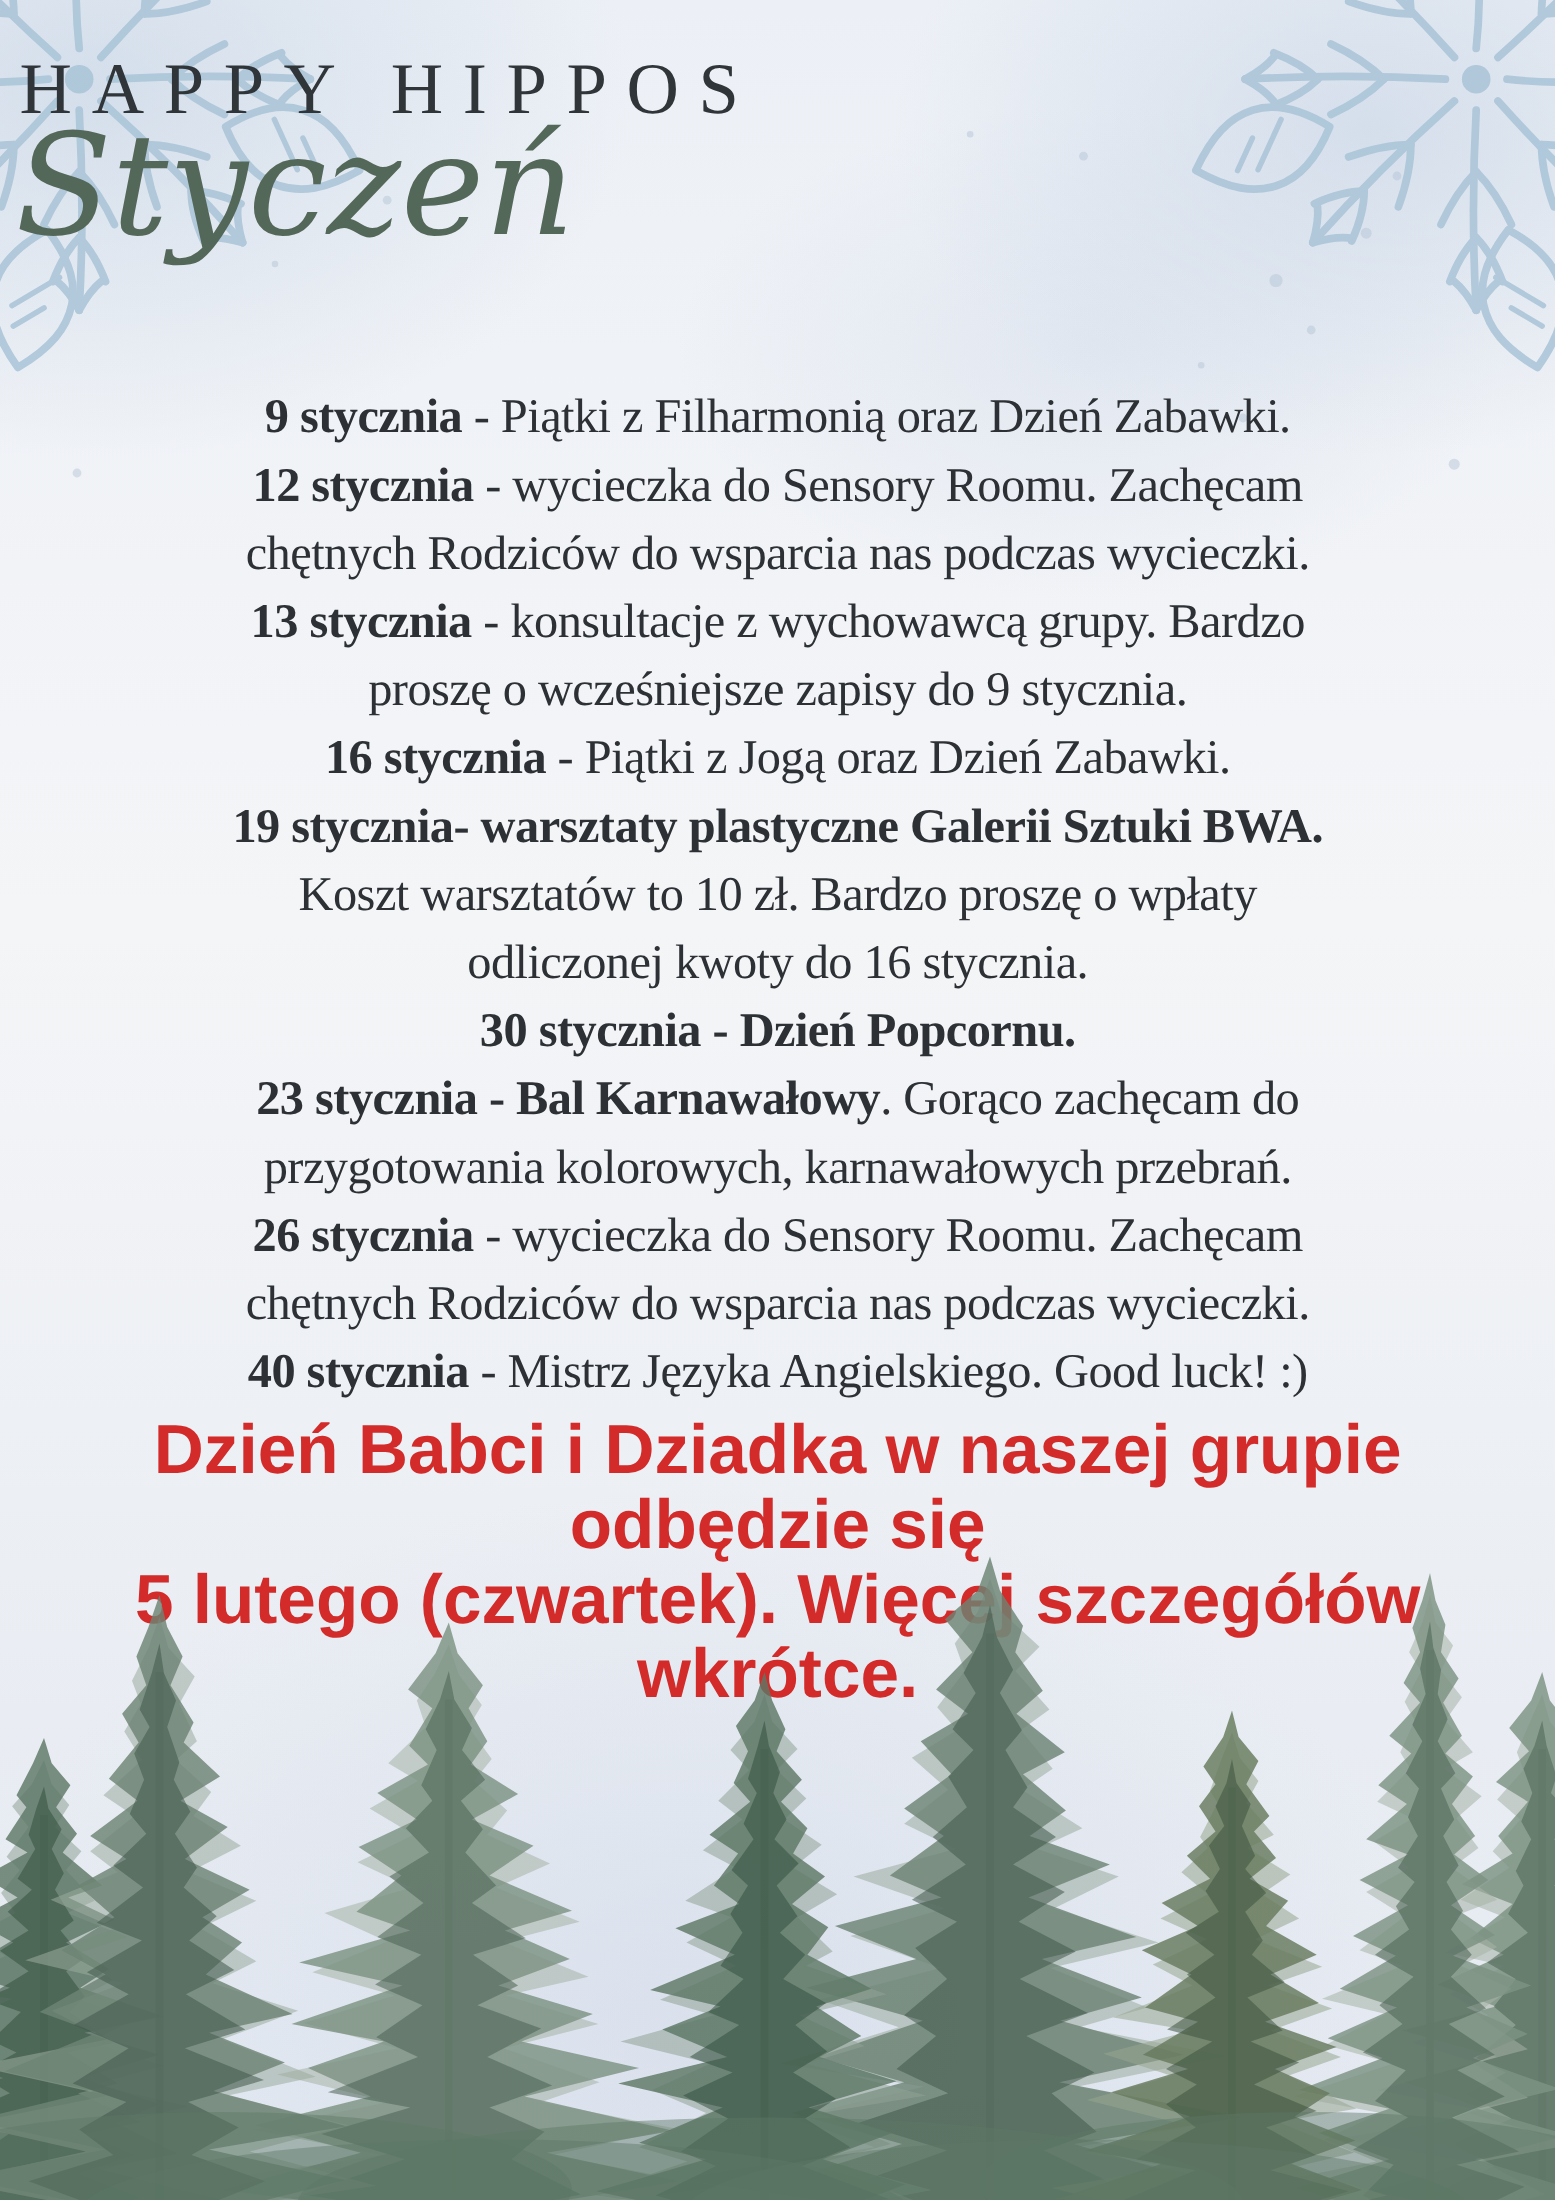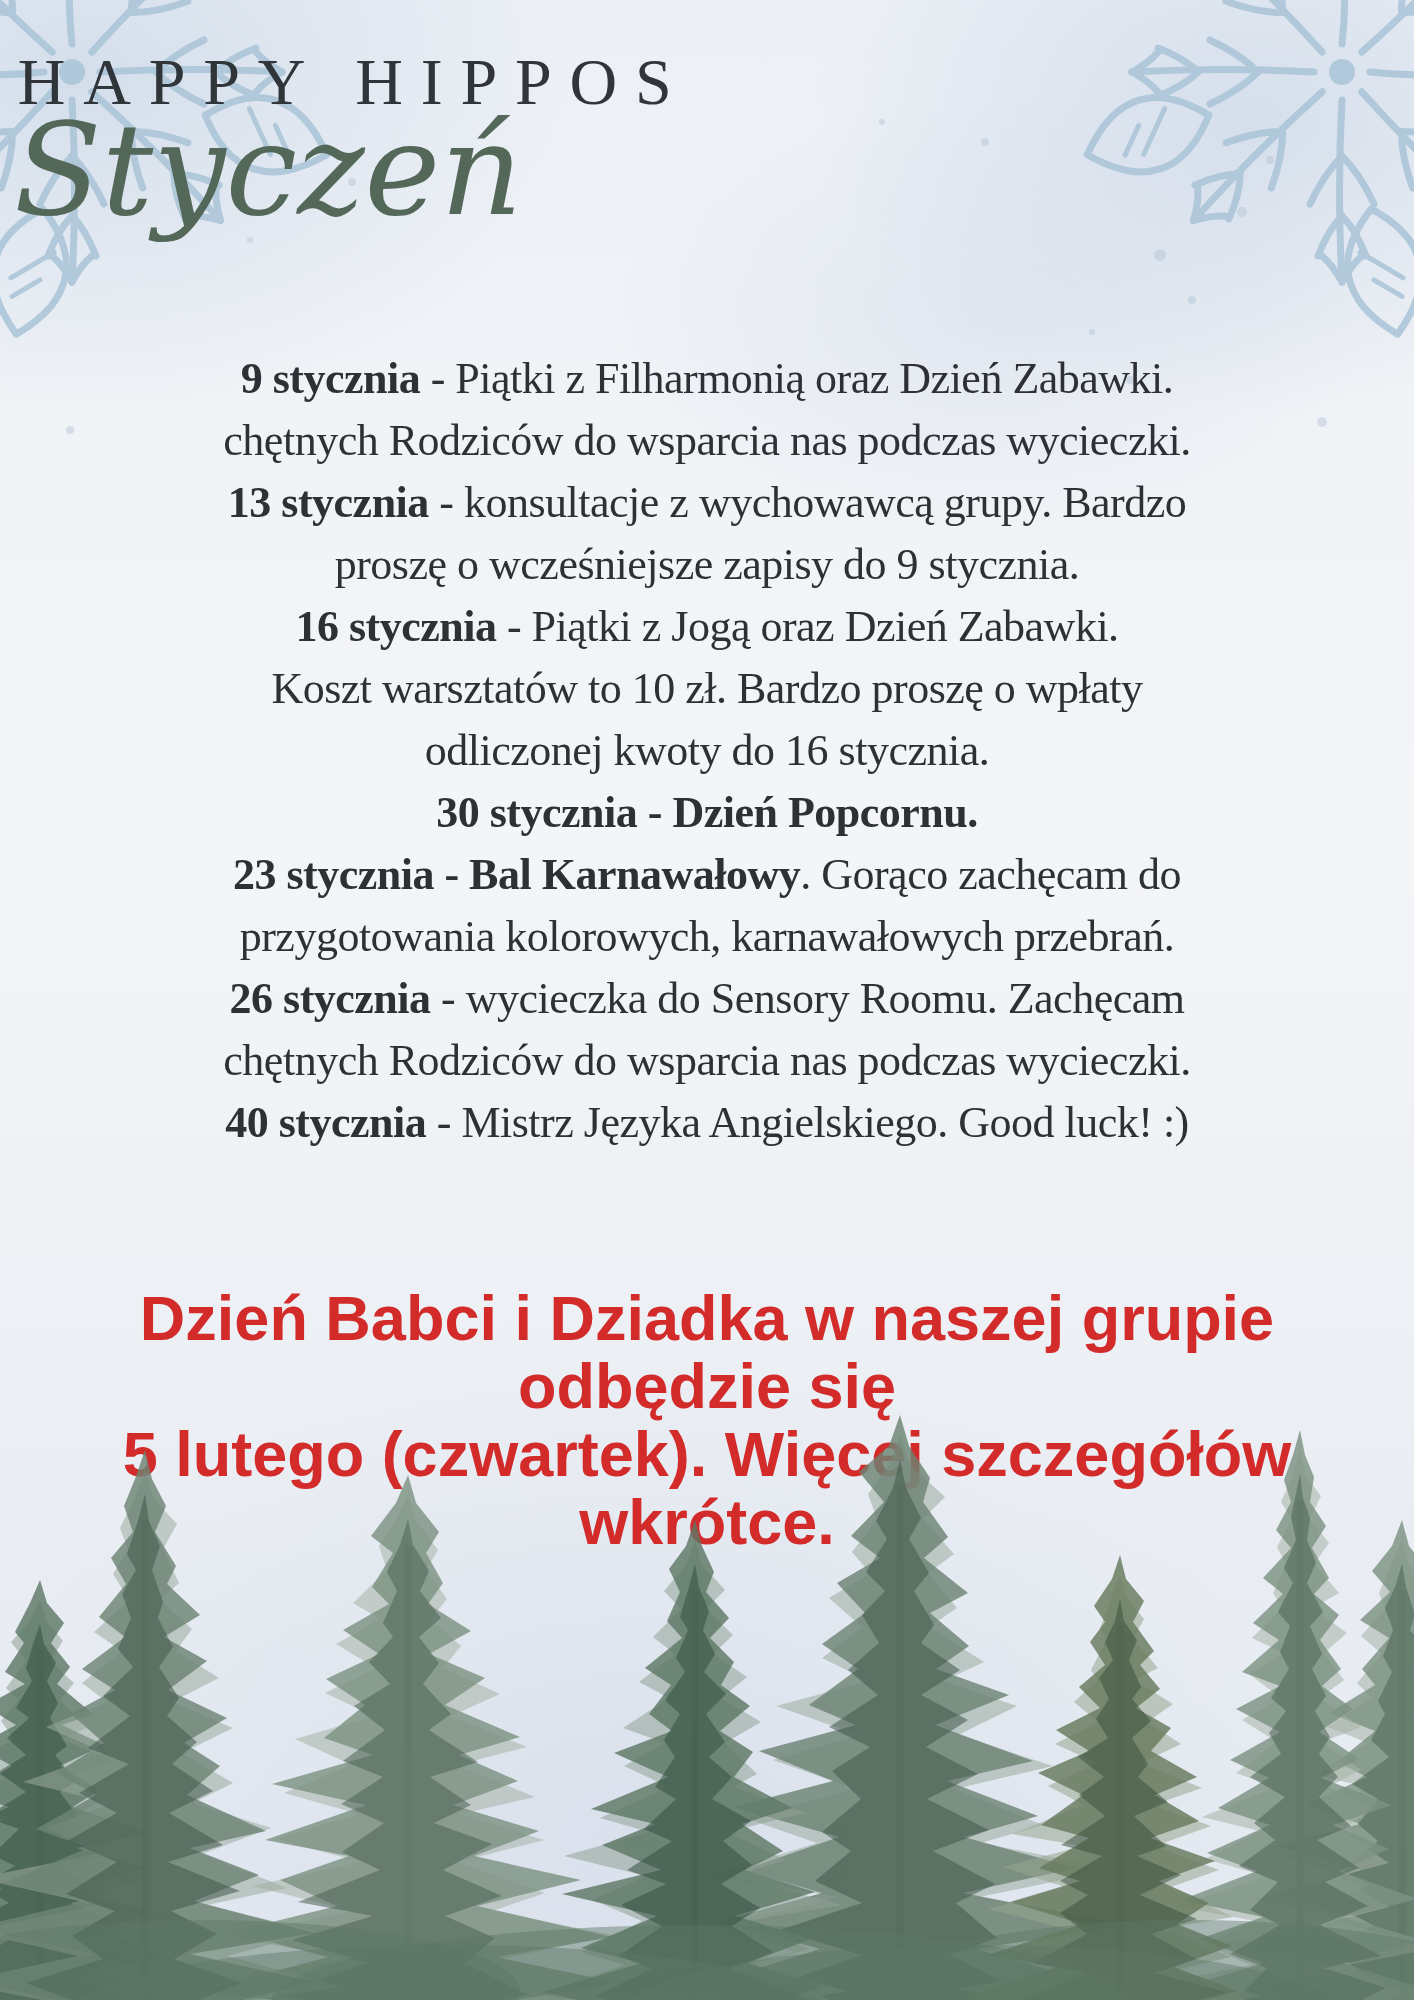--- a/index.html
+++ b/index.html
@@ -223,24 +223,26 @@
           <path d="M308,552 L332,530" stroke-width="5"></path>
         </g>
       </g>
     </svg>
 
   <div class="title">HAPPY HIPPOS</div>
   <div class="subtitle">Styczeń</div>
 
   <div class="schedule">
       <p><span class="b">9 stycznia</span><span> - Piątki z Filharmonią oraz Dzień Zabawki.</span></p>
+      <p><span class="b">12 stycznia</span><span> - wycieczka do Sensory Roomu. Zachęcam</span></p>
       <p><span>chętnych Rodziców do wsparcia nas podczas wycieczki.</span></p>
       <p><span class="b">13 stycznia</span><span> - konsultacje z wychowawcą grupy. Bardzo</span></p>
       <p><span>proszę o wcześniejsze zapisy do 9 stycznia.</span></p>
       <p><span class="b">16 stycznia</span><span> - Piątki z Jogą oraz Dzień Zabawki.</span></p>
+      <p><span class="b">19 stycznia- warsztaty plastyczne Galerii Sztuki BWA.</span></p>
       <p><span>Koszt warsztatów to 10 zł. Bardzo proszę o wpłaty</span></p>
       <p><span>odliczonej kwoty do 16 stycznia.</span></p>
       <p><span class="b">30 stycznia - Dzień Popcornu.</span></p>
       <p><span class="b">23 stycznia - Bal Karnawałowy</span><span>. Gorąco zachęcam do</span></p>
       <p><span>przygotowania kolorowych, karnawałowych przebrań.</span></p>
       <p><span class="b">26 stycznia</span><span> - wycieczka do Sensory Roomu. Zachęcam</span></p>
       <p><span>chętnych Rodziców do wsparcia nas podczas wycieczki.</span></p>
       <p><span class="b">40 stycznia</span><span> - Mistrz Języka Angielskiego. Good luck! :)</span></p>
     </div>
 

